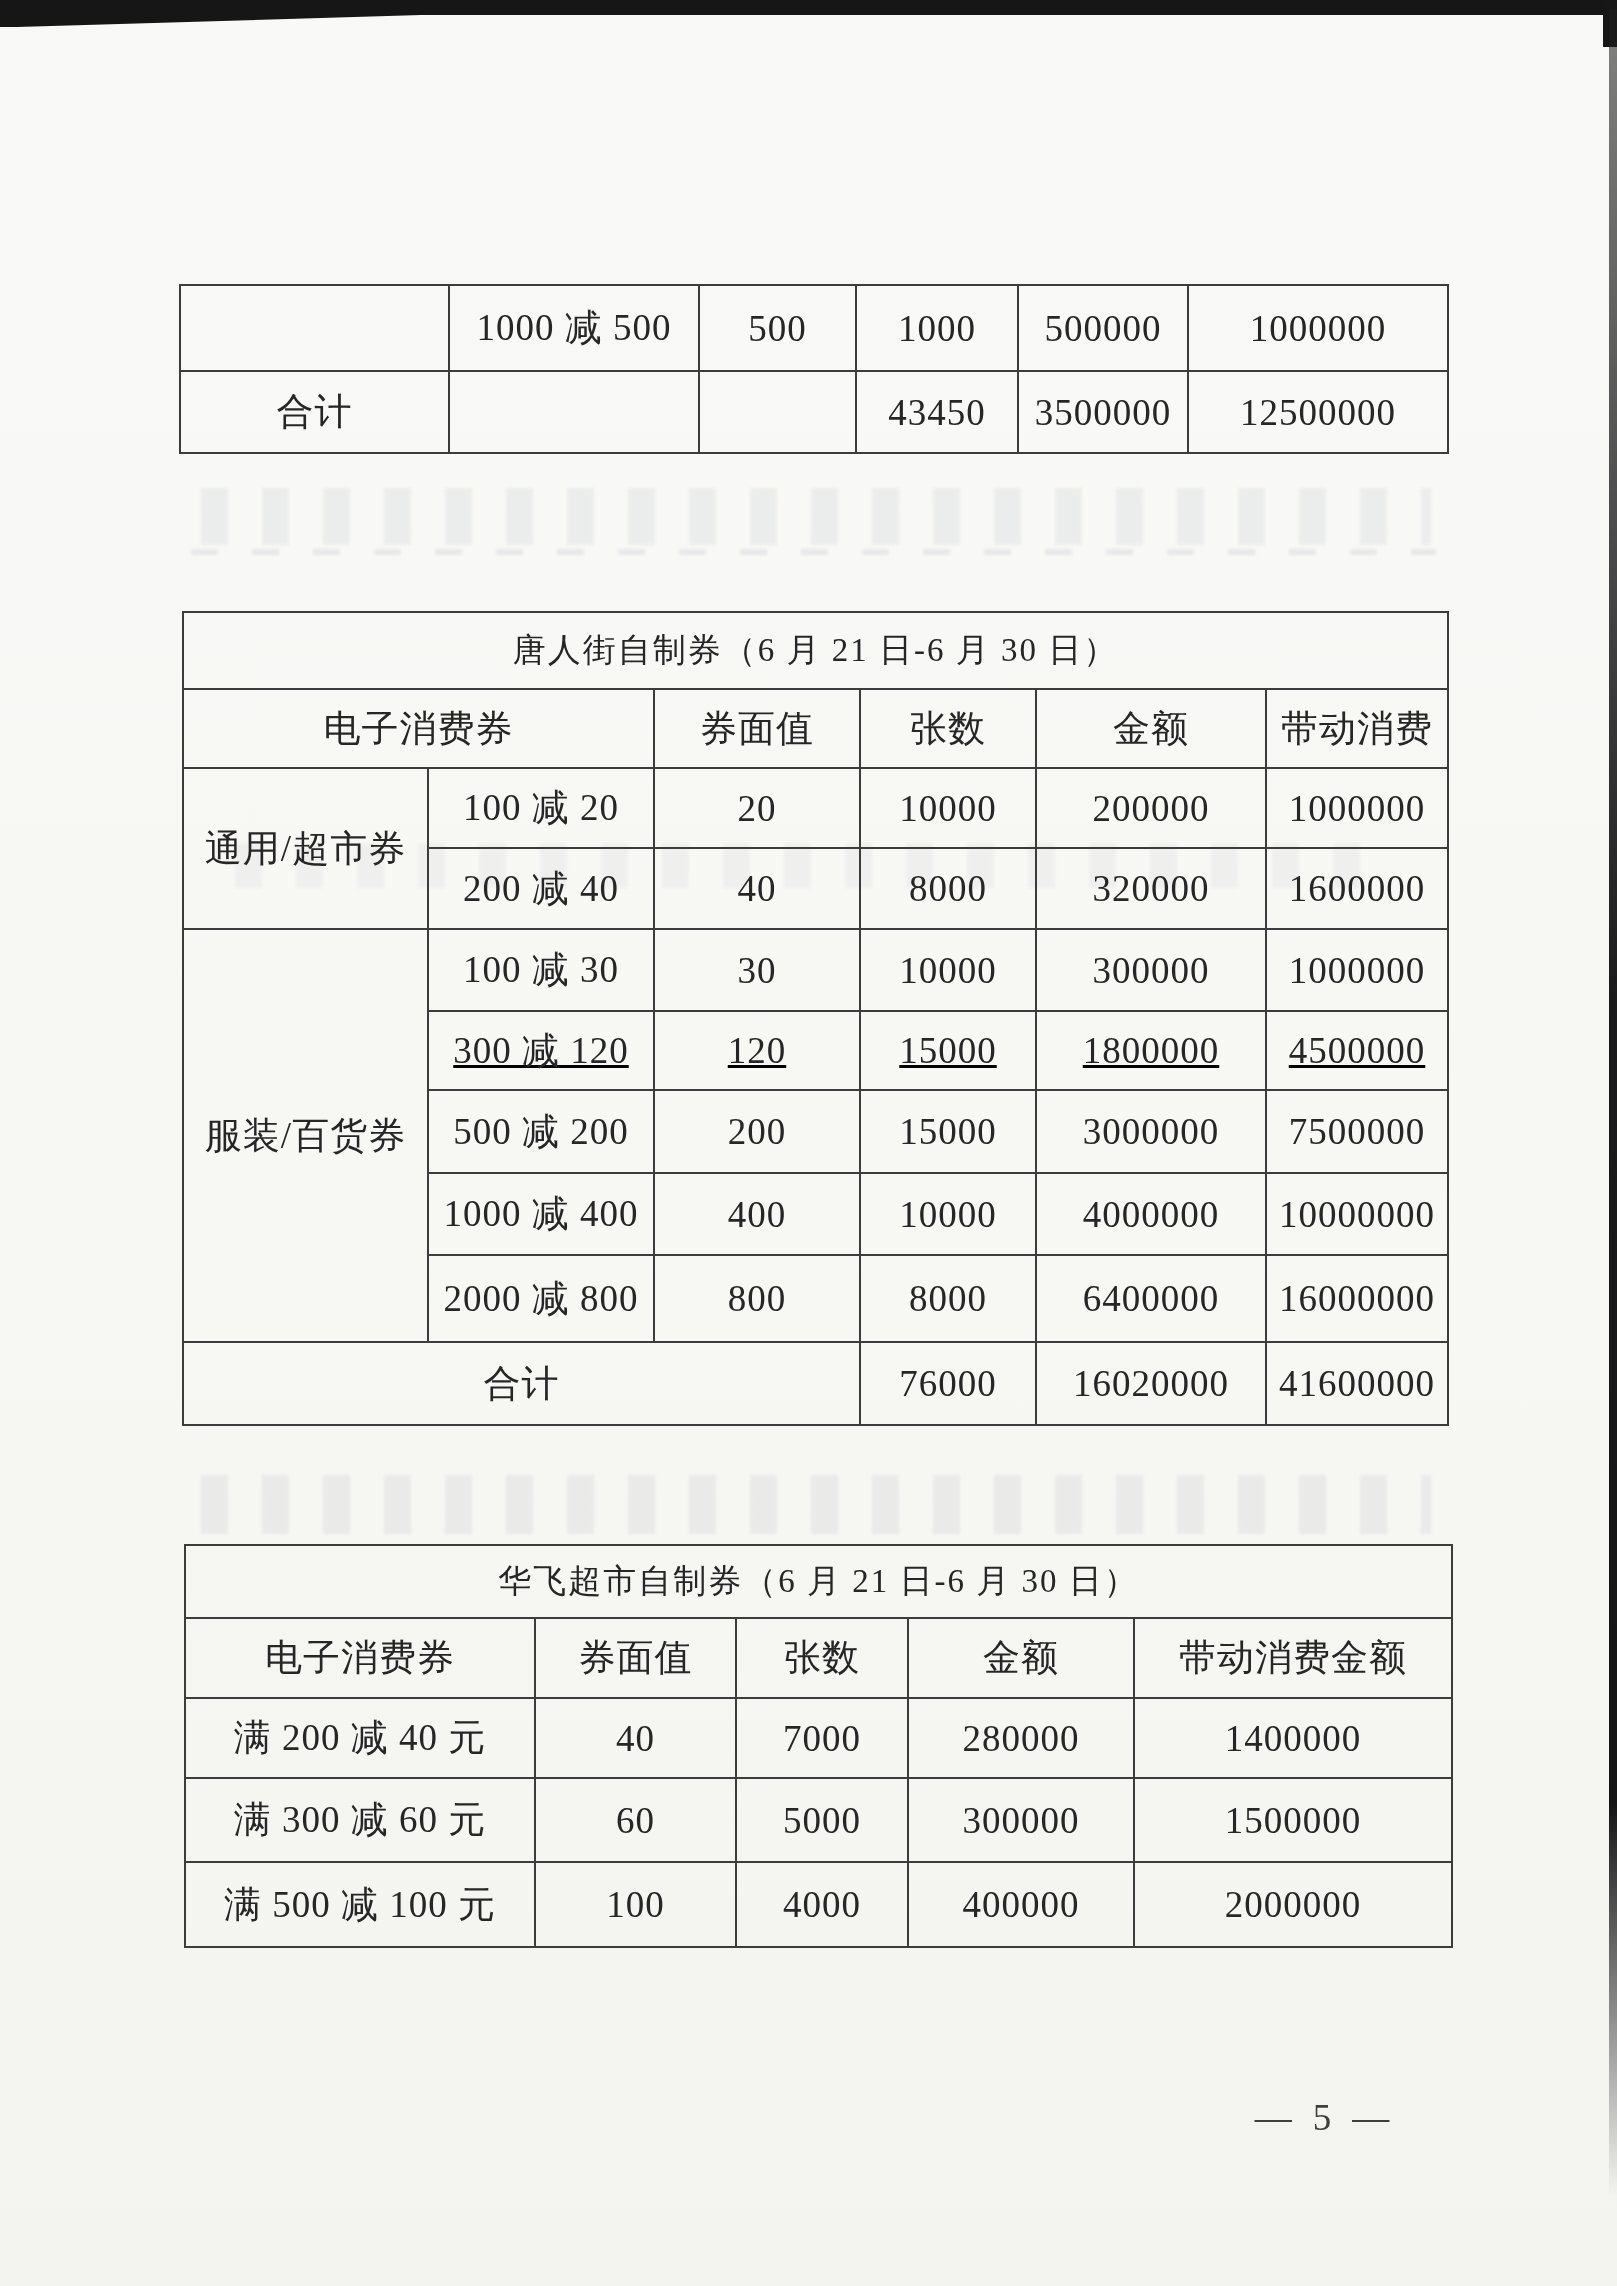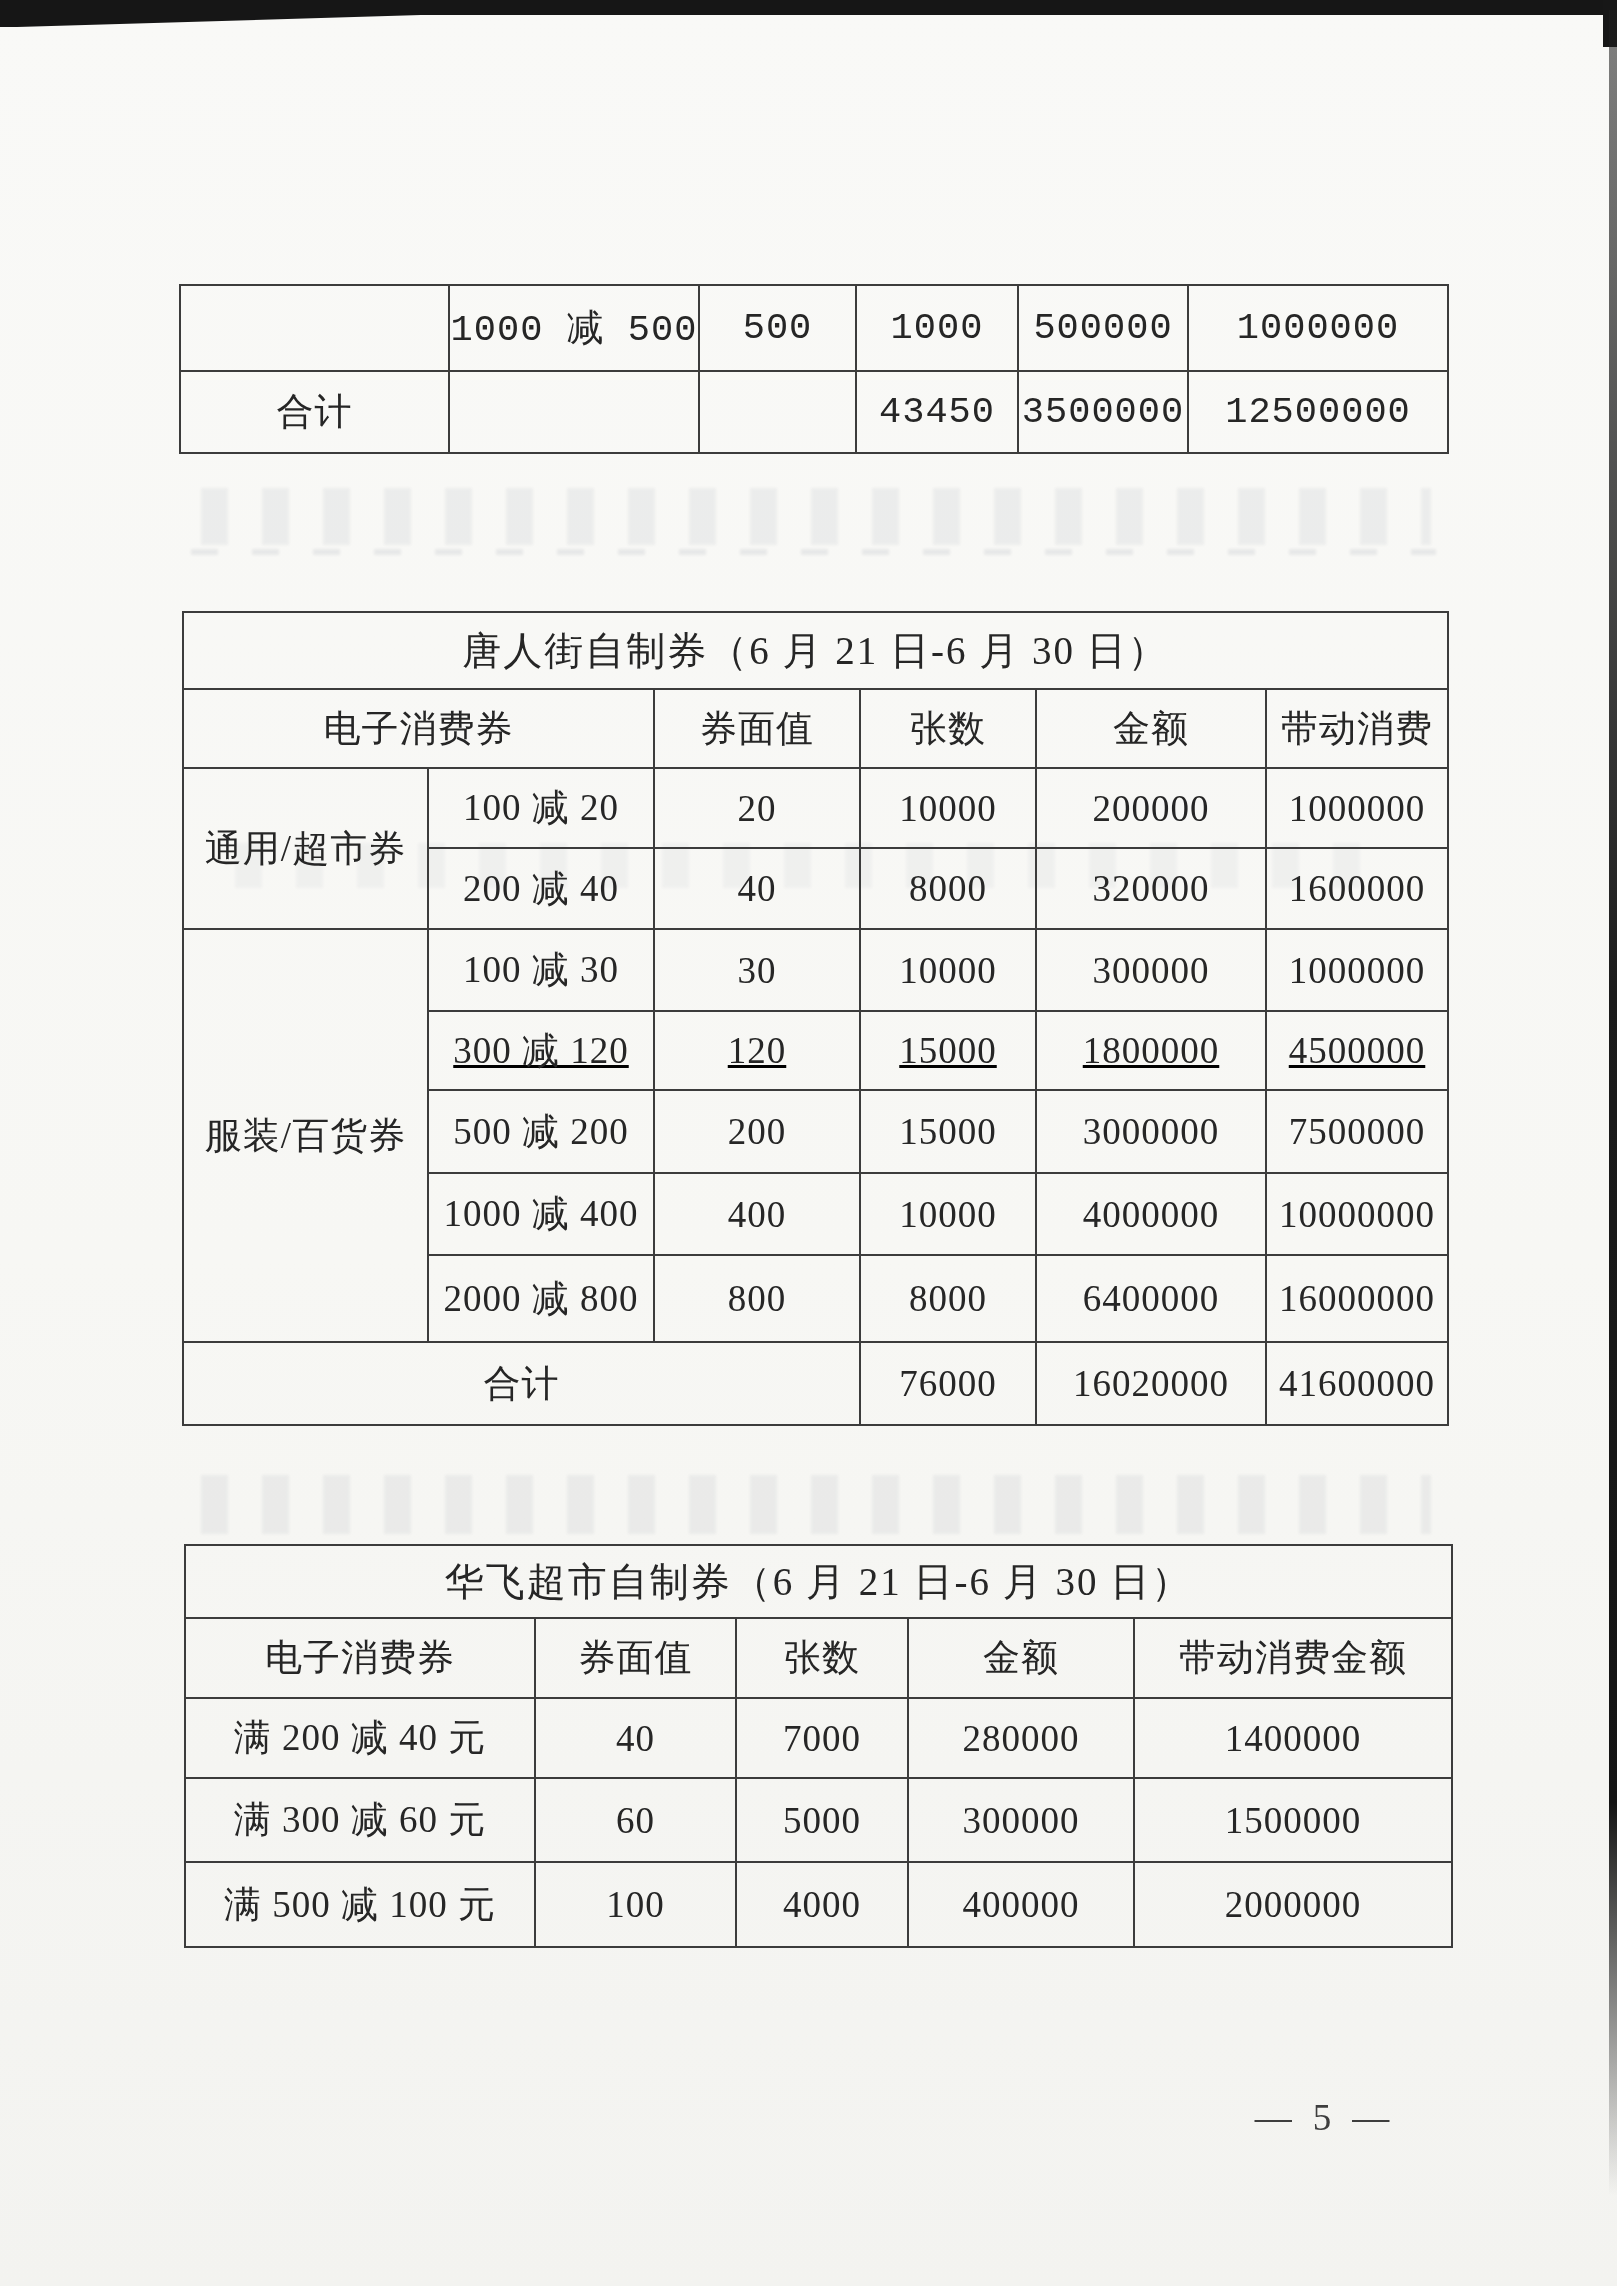--- a/index.html
+++ b/index.html
@@ -43,23 +43,23 @@
   .tbl{
     position:absolute;border-collapse:collapse;table-layout:fixed;
     border:2.9px solid #313131;
   }
   .tbl td{
     border:2px solid #3c3c3c;
     text-align:center;vertical-align:middle;
     font-size:37px;color:#262626;letter-spacing:1px;
     white-space:nowrap;padding:0;
   }
-  .tbl td.title{font-size:39px;letter-spacing:2px;}
+  .tbl td.title{font-size:33px;letter-spacing:2px;}
   .tbl tr.sep td{border-bottom-width:2.9px;}
-  .top-table{left:179px;top:284px;width:1266px;font-family:Liberation Mono, monospace;}
+  .top-table{left:179px;top:284px;width:1266px;}
   .top-table tr:nth-child(1){height:86px;}
   .top-table tr:nth-child(2){height:82px;}
   .mid-table{left:182px;top:611px;width:1266px;}
   .mid-table tr.title-row{height:77px;}
   .mid-table tr.header-row{height:79px;}
   .mid-table tr.dr1{height:80px;} .mid-table tr.dr2{height:81px;}
   .mid-table tr.dr3{height:82px;} .mid-table tr.dr4{height:79px;text-decoration:underline;}
   .mid-table tr.dr5{height:83px;} .mid-table tr.dr6{height:82px;}
   .mid-table tr.dr7{height:87px;}
   .mid-table tr.total-row{height:83px;}

